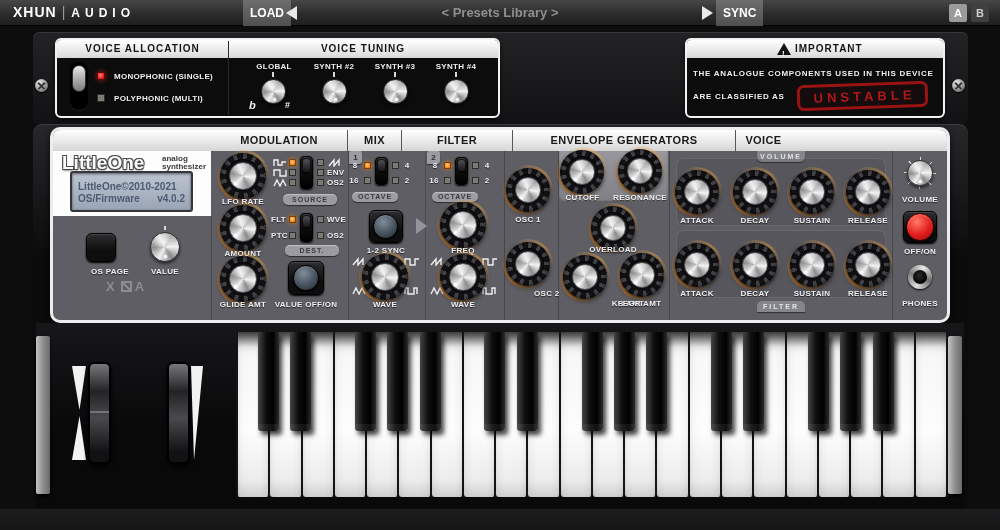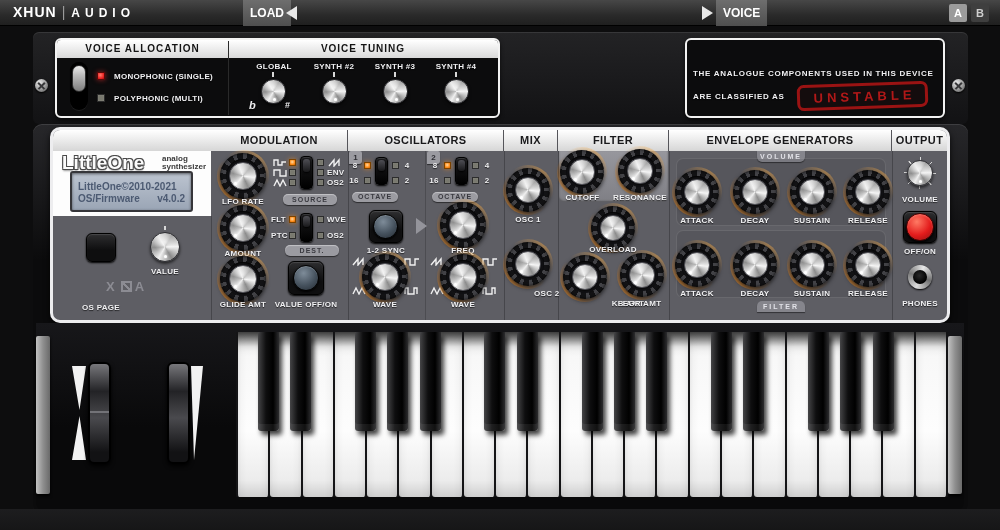--- a/index.html
+++ b/index.html
@@ -133,22 +133,23 @@
 <body>
 
 <div class="app">
 
   <div class="abs topbar">
     <div class="abs brand">
       <span>XHUN</span><span class="div">|</span><span class="audio">AUDIO</span>
     </div>
     <div class="tbtn" style="left:243px;">LOAD</div>
     <div class="arrow left" style="left:286px;"></div>
+    <div class="abs presets">&lt; Presets Library &gt;</div>
     <div class="arrow right" style="left:702px;"></div>
-    <div class="tbtn" style="left:716px;">VOICE</div>
+    <div class="tbtn" style="left:716px;">SYNC</div>
     <div class="ab a">A</div>
     <div class="ab b">B</div>
   </div>
 
   <div class="abs rack"></div>
   <div class="screw" style="left:35px;top:79px;"></div>
   <div class="screw" style="left:952px;top:79px;"></div>
 
   <div class="wpanel" style="left:55px;top:38px;width:445px;height:80px;"></div>
   <div class="whead" style="left:57px;top:40px;width:441px;height:18px;line-height:18px;">
@@ -177,35 +178,38 @@
     <div class="tick" style="left:455px;top:72px;"></div>
     <div class="sknob" style="left:261px;top:79px;width:25px;height:25px;"></div>
     <div class="sknob" style="left:322px;top:79px;width:25px;height:25px;"></div>
     <div class="sknob" style="left:383px;top:79px;width:25px;height:25px;"></div>
     <div class="sknob" style="left:444px;top:79px;width:25px;height:25px;"></div>
     <div class="lbl" style="left:249px;top:99px;font-size:11px;font-style:italic;">b</div>
     <div class="lbl" style="left:285px;top:100px;font-size:9px;">#</div>
   </div>
 
   <div class="wpanel" style="left:685px;top:38px;width:260px;height:80px;"></div>
+  <div class="whead" style="left:687px;top:40px;width:256px;height:18px;line-height:18px;">
+    <span class="warn" style="left:90px;top:3px;"></span>
+    <span class="abs" style="left:108px;">IMPORTANT</span>
+  </div>
   <div class="lbl" style="left:693px;top:69px;text-align:left;letter-spacing:.7px;">THE ANALOGUE COMPONENTS USED IN THIS DEVICE</div>
   <div class="lbl" style="left:693px;top:92px;text-align:left;letter-spacing:.7px;">ARE CLASSIFIED AS</div>
   <div class="stamp" style="left:797px;top:83px;width:131px;">UNSTABLE</div>
 
   <div class="abs unit"></div>
   <div class="abs cpanel"></div>
 
   <div class="abs phead">
     <div style="width:158px;"></div>
     <div class="sep" style="width:137px;">MODULATION</div>
-    <div class="sep" style="width:156px;">OSCILLATORS</div>
     <div class="sep" style="width:54px;">MIX</div>
     <div class="sep" style="width:111px;">FILTER</div>
     <div class="sep" style="width:223px;">ENVELOPE GENERATORS</div>
-    <div style="width:55px;">OUTPUT</div>
+    <div style="width:55px;">VOICE</div>
   </div>
 
   <div class="vline" style="left:211px;top:216px;height:104px;background:#46464b;"></div>
   <div class="vline" style="left:348px;top:151px;height:169px;background:#46464b;"></div>
   <div class="vline" style="left:425px;top:151px;height:169px;background:#4c4c51;"></div>
   <div class="vline" style="left:504px;top:151px;height:169px;background:#46464b;"></div>
   <div class="vline" style="left:558px;top:151px;height:169px;background:#46464b;"></div>
   <div class="vline" style="left:669px;top:151px;height:169px;background:#46464b;"></div>
   <div class="vline" style="left:892px;top:151px;height:169px;background:#46464b;"></div>
 
@@ -219,21 +223,21 @@
     <div class="abs lcd">
       <div class="l" style="top:8px;">
           <span>LittleOne©2010-2021</span>
         </div>
       <div class="l" style="top:20px;">
         <span>OS/Firmware</span>
         <span>v4.0.2</span>
       </div>
     </div>
     <div class="sqbtn" style="left:86px;top:233px;width:30px;height:29px;"></div>
-    <div class="lbl" style="left:71px;top:267px;width:60px;margin-top:36px;">OS PAGE</div>
+    <div class="lbl" style="left:80px;top:267px;width:60px;">OS PAGE</div>
     <div class="tick" style="left:164px;top:226px;height:4px;"></div>
     <div class="sknob" style="left:150px;top:232px;width:30px;height:30px;"></div>
     <div class="lbl" style="left:135px;top:267px;width:60px;">VALUE</div>
     <div class="mono" style="left:106px;top:279px;">
       <span>X</span>
         <span class="sq"></span>
         <span>A</span>
     </div>
   </div>
 

